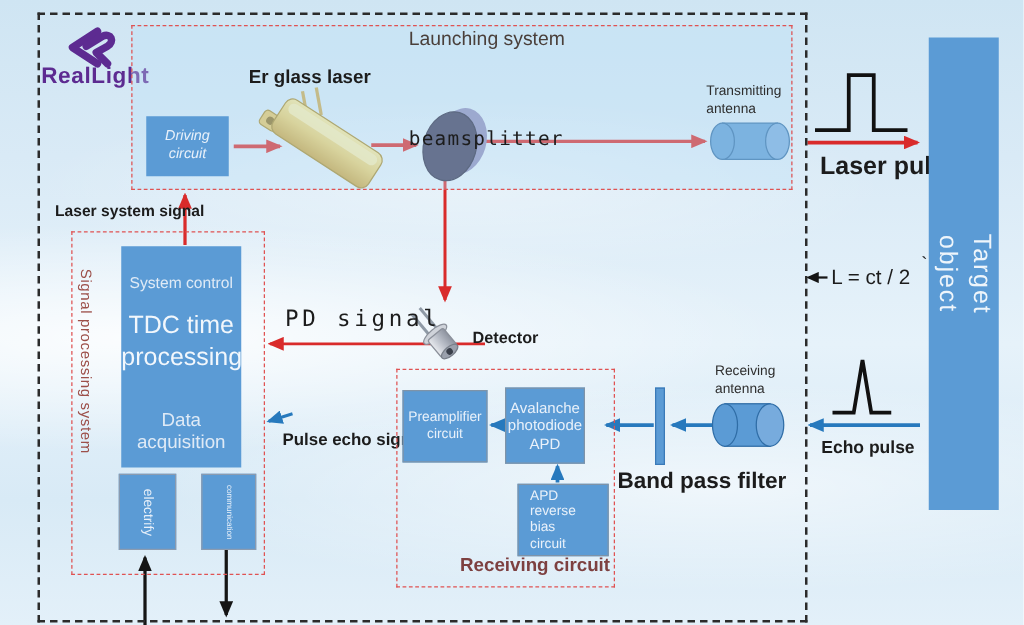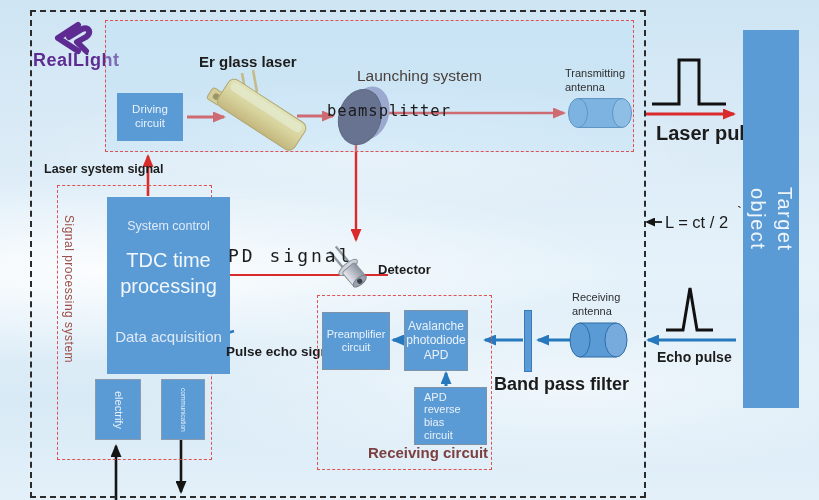--- a/index.html
+++ b/index.html
@@ -116,43 +116,43 @@
       <path d="M25,4 L5,17 L25,30" fill="none" stroke="#5d2b91" stroke-width="6" stroke-linecap="round" stroke-linejoin="round"></path>
       <path d="M16,16 L29,8 C36,5 39,12 33,16 L24,21 L33,30" fill="none" stroke="#5d2b91" stroke-width="6" stroke-linecap="round" stroke-linejoin="round"></path>
     </g>
   </svg>
 
   <div class="abs outer-border"></div>
 
   <div class="abs" style="left:33px;top:50px;font-size:18px;font-weight:bold;color:#5d2b91;letter-spacing:.5px;">RealLight</div>
 
   <div class="abs red-dash" style="left:105px;top:20px;width:527px;height:130px;background:rgba(186,224,245,.35);"></div>
-  <div class="abs" style="left:357px;top:23px;font-size:15.5px;color:#4a3f3a;margin-top:44px;">Launching system</div>
-  <div class="abs bluebox pre" style="left:117px;top:93px;width:66px;height:48px;font-size:11.5px;">Driving
+  <div class="abs" style="left:327px;top:23px;font-size:15.5px;color:#4a3f3a;">Launching system</div>
+  <div class="abs bluebox pre" style="left:117px;top:93px;width:66px;height:48px;font-size:11.5px;font-style:italic;">Driving
 circuit</div>
   <div class="abs label" style="left:199px;top:53px;font-size:15px;font-weight:600;">Er glass laser</div>
   <div class="abs label" style="left:327px;top:70px;font-size:15.5px;font-family:'DejaVu Sans Mono',monospace;letter-spacing:1px;margin-top:32px;">beamsplitter</div>
   <div class="abs pre" style="left:565px;top:66px;font-size:11px;color:#2e2e2e;line-height:1.3;">Transmitting
 antenna</div>
 
   <div class="abs label" style="left:656px;top:122px;font-size:20px;font-weight:600;">Laser pulse</div>
   <div class="abs label" style="left:665px;top:213px;font-size:16.5px;">L = ct / 2</div>
   <div class="abs label" style="left:737px;top:203px;font-size:15px;">`</div>
   <div class="abs label" style="left:657px;top:349px;font-size:14px;font-weight:600;">Echo pulse</div>
 
   <div class="abs bluebox" style="left:743px;top:30px;width:56px;height:378px;">
     <span class="vtext pre" style="font-size:20px;letter-spacing:1.5px;color:#eef5fb;line-height:1.35;">Target
 object</span>
   </div>
 
   <div class="abs label" style="left:44px;top:162px;font-size:12.5px;font-weight:bold;">Laser system signal</div>
   <div class="abs red-dash" style="left:57px;top:185px;width:153px;height:273px;"></div>
   <div class="abs vtext" style="left:62px;top:215px;height:235px;font-size:12px;color:#9c4f49;letter-spacing:.5px;">Signal processing system</div>
 
-  <div class="abs" style="left:107px;top:197px;width:123px;height:177px;background:#5b9bd5;">
+  <div class="abs" style="left:97px;top:197px;width:96px;height:177px;background:#5b9bd5;">
     <div class="abs" style="left:0;top:22px;width:100%;text-align:center;font-size:12.5px;color:#dfeaf6;">System control</div>
     <div class="abs pre" style="left:0;top:50px;width:100%;text-align:center;font-size:20px;color:#f2f7fc;line-height:1.3;">TDC time
 processing</div>
     <div class="abs" style="left:0;top:131px;width:100%;text-align:center;font-size:15px;color:#dfeaf6;">Data acquisition</div>
   </div>
 
   <div class="abs bluebox" style="left:95px;top:379px;width:44px;height:59px;border:1px solid #8a9bb0;">
     <span class="vtext" style="font-size:11px;color:#e9f1fa;">electrify</span>
   </div>
   <div class="abs bluebox" style="left:161px;top:379px;width:42px;height:59px;border:1px solid #8a9bb0;">

